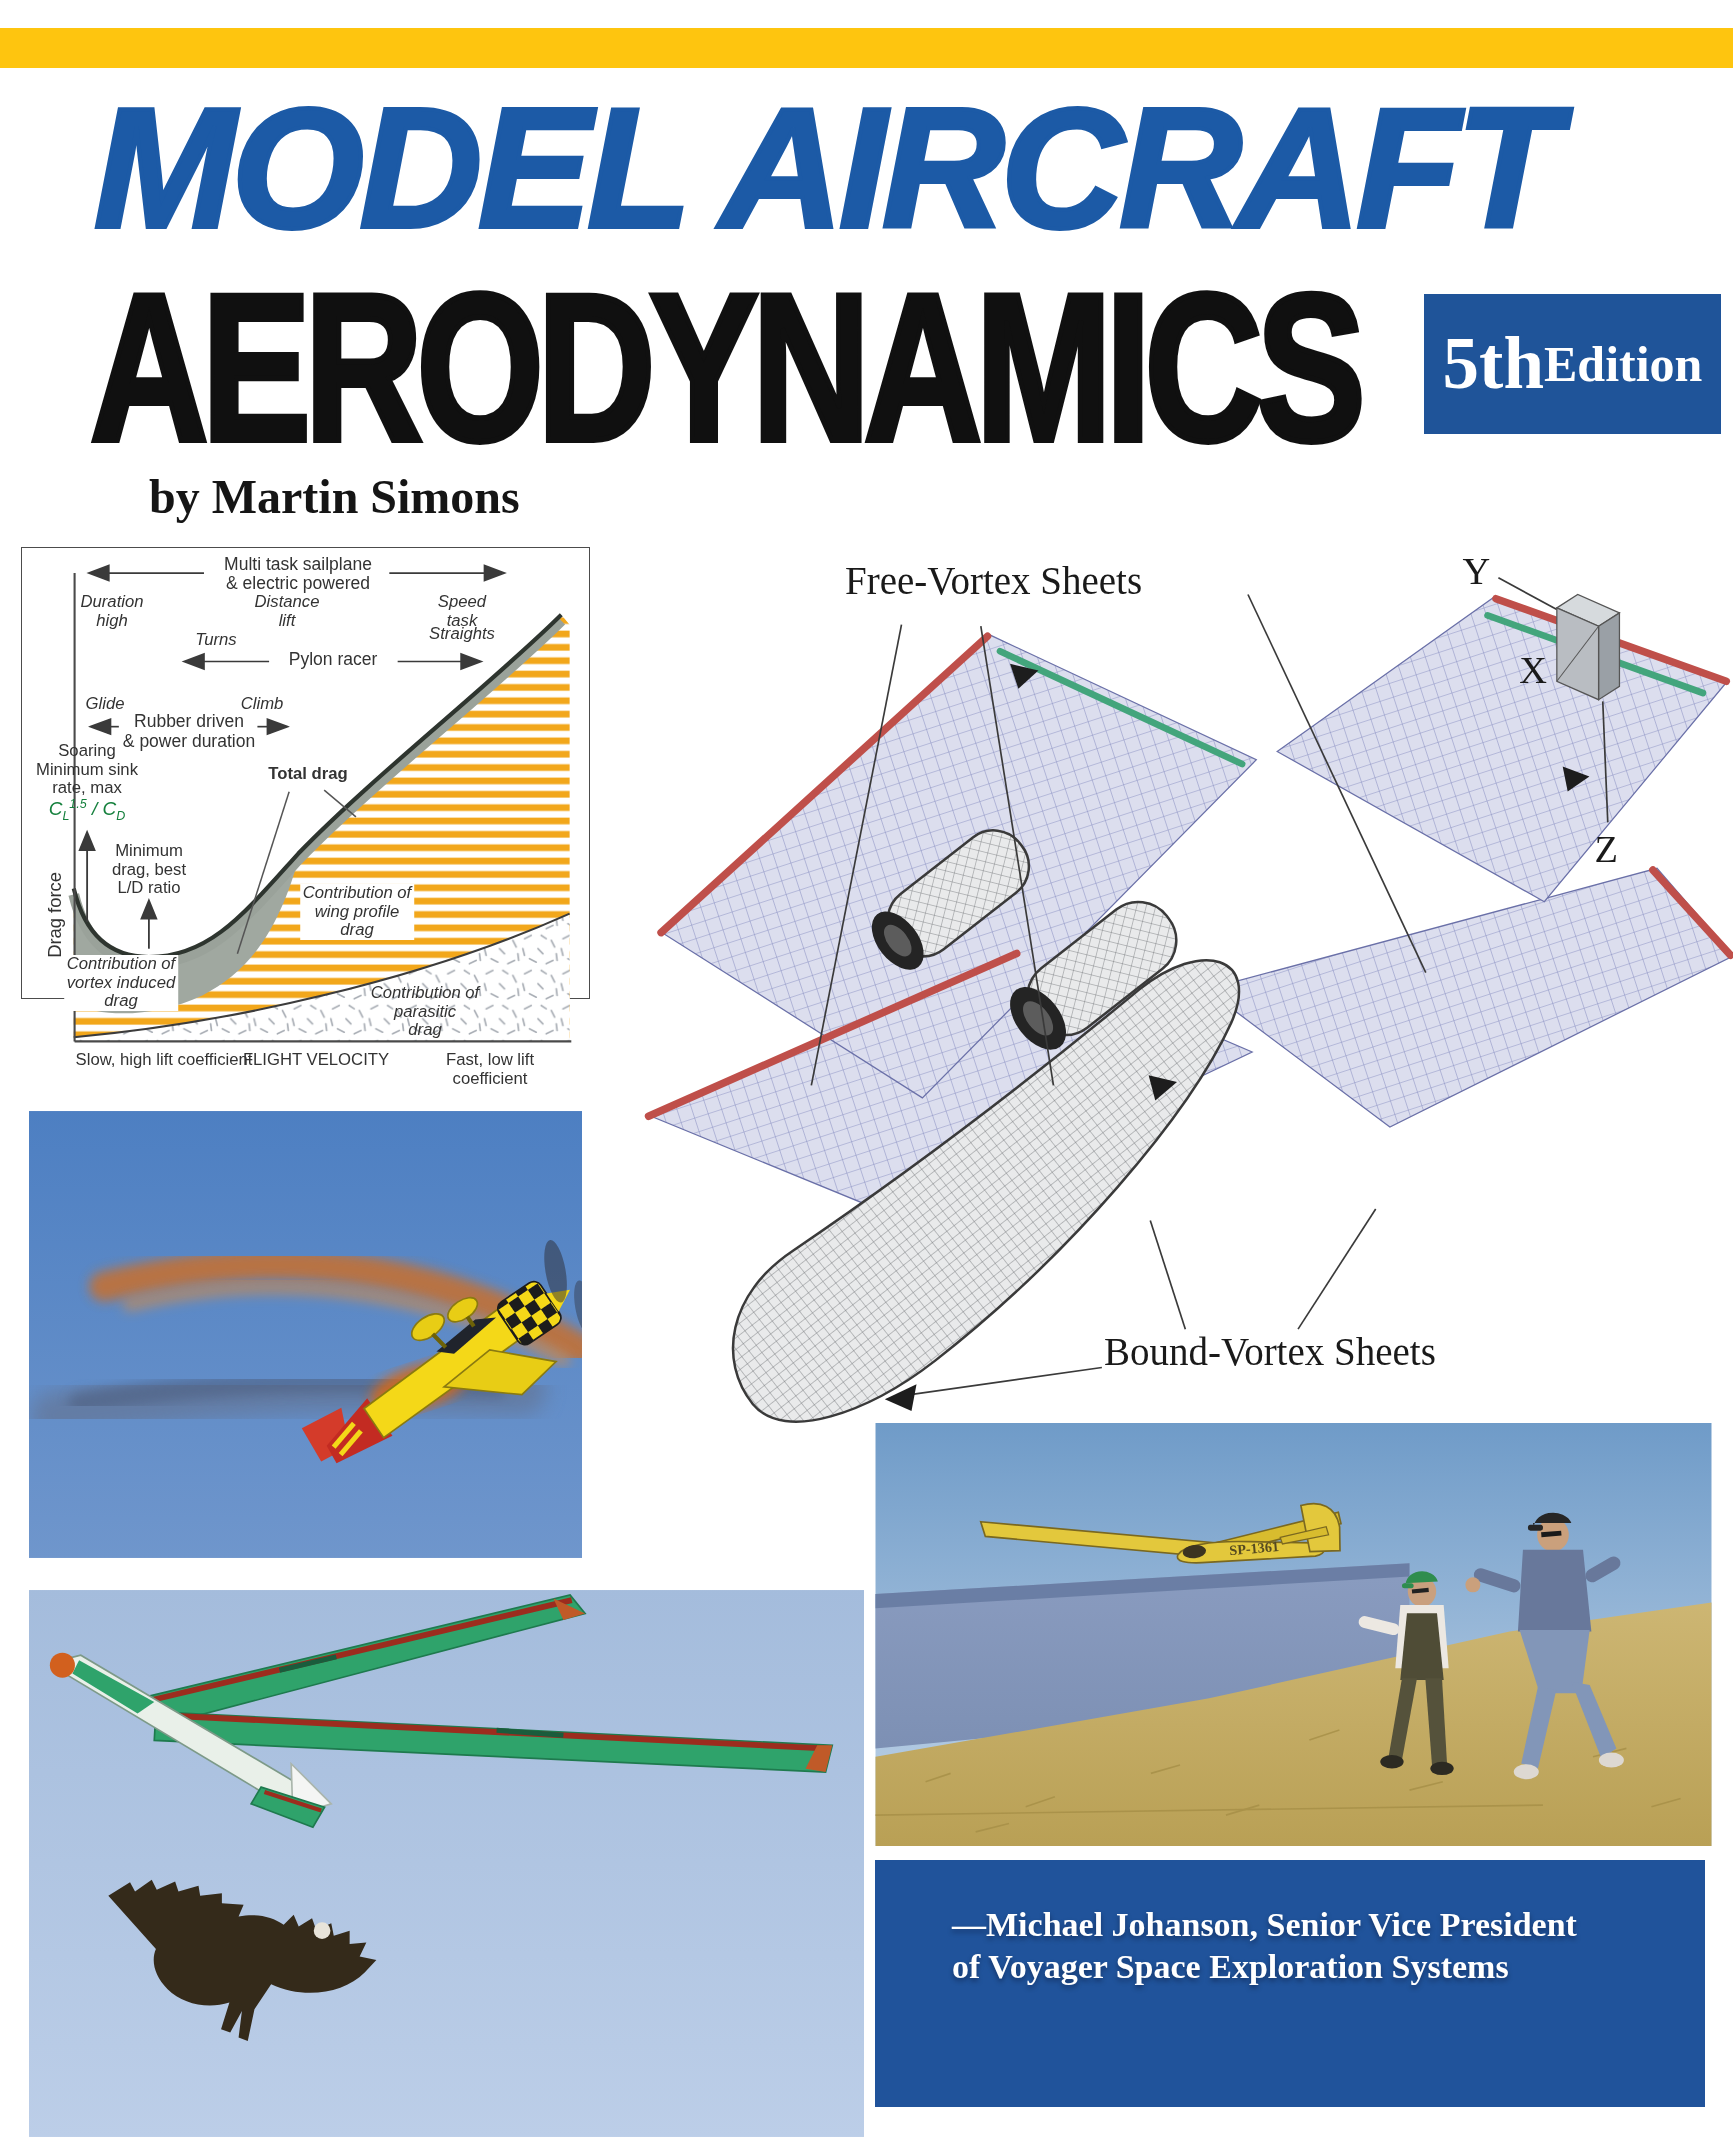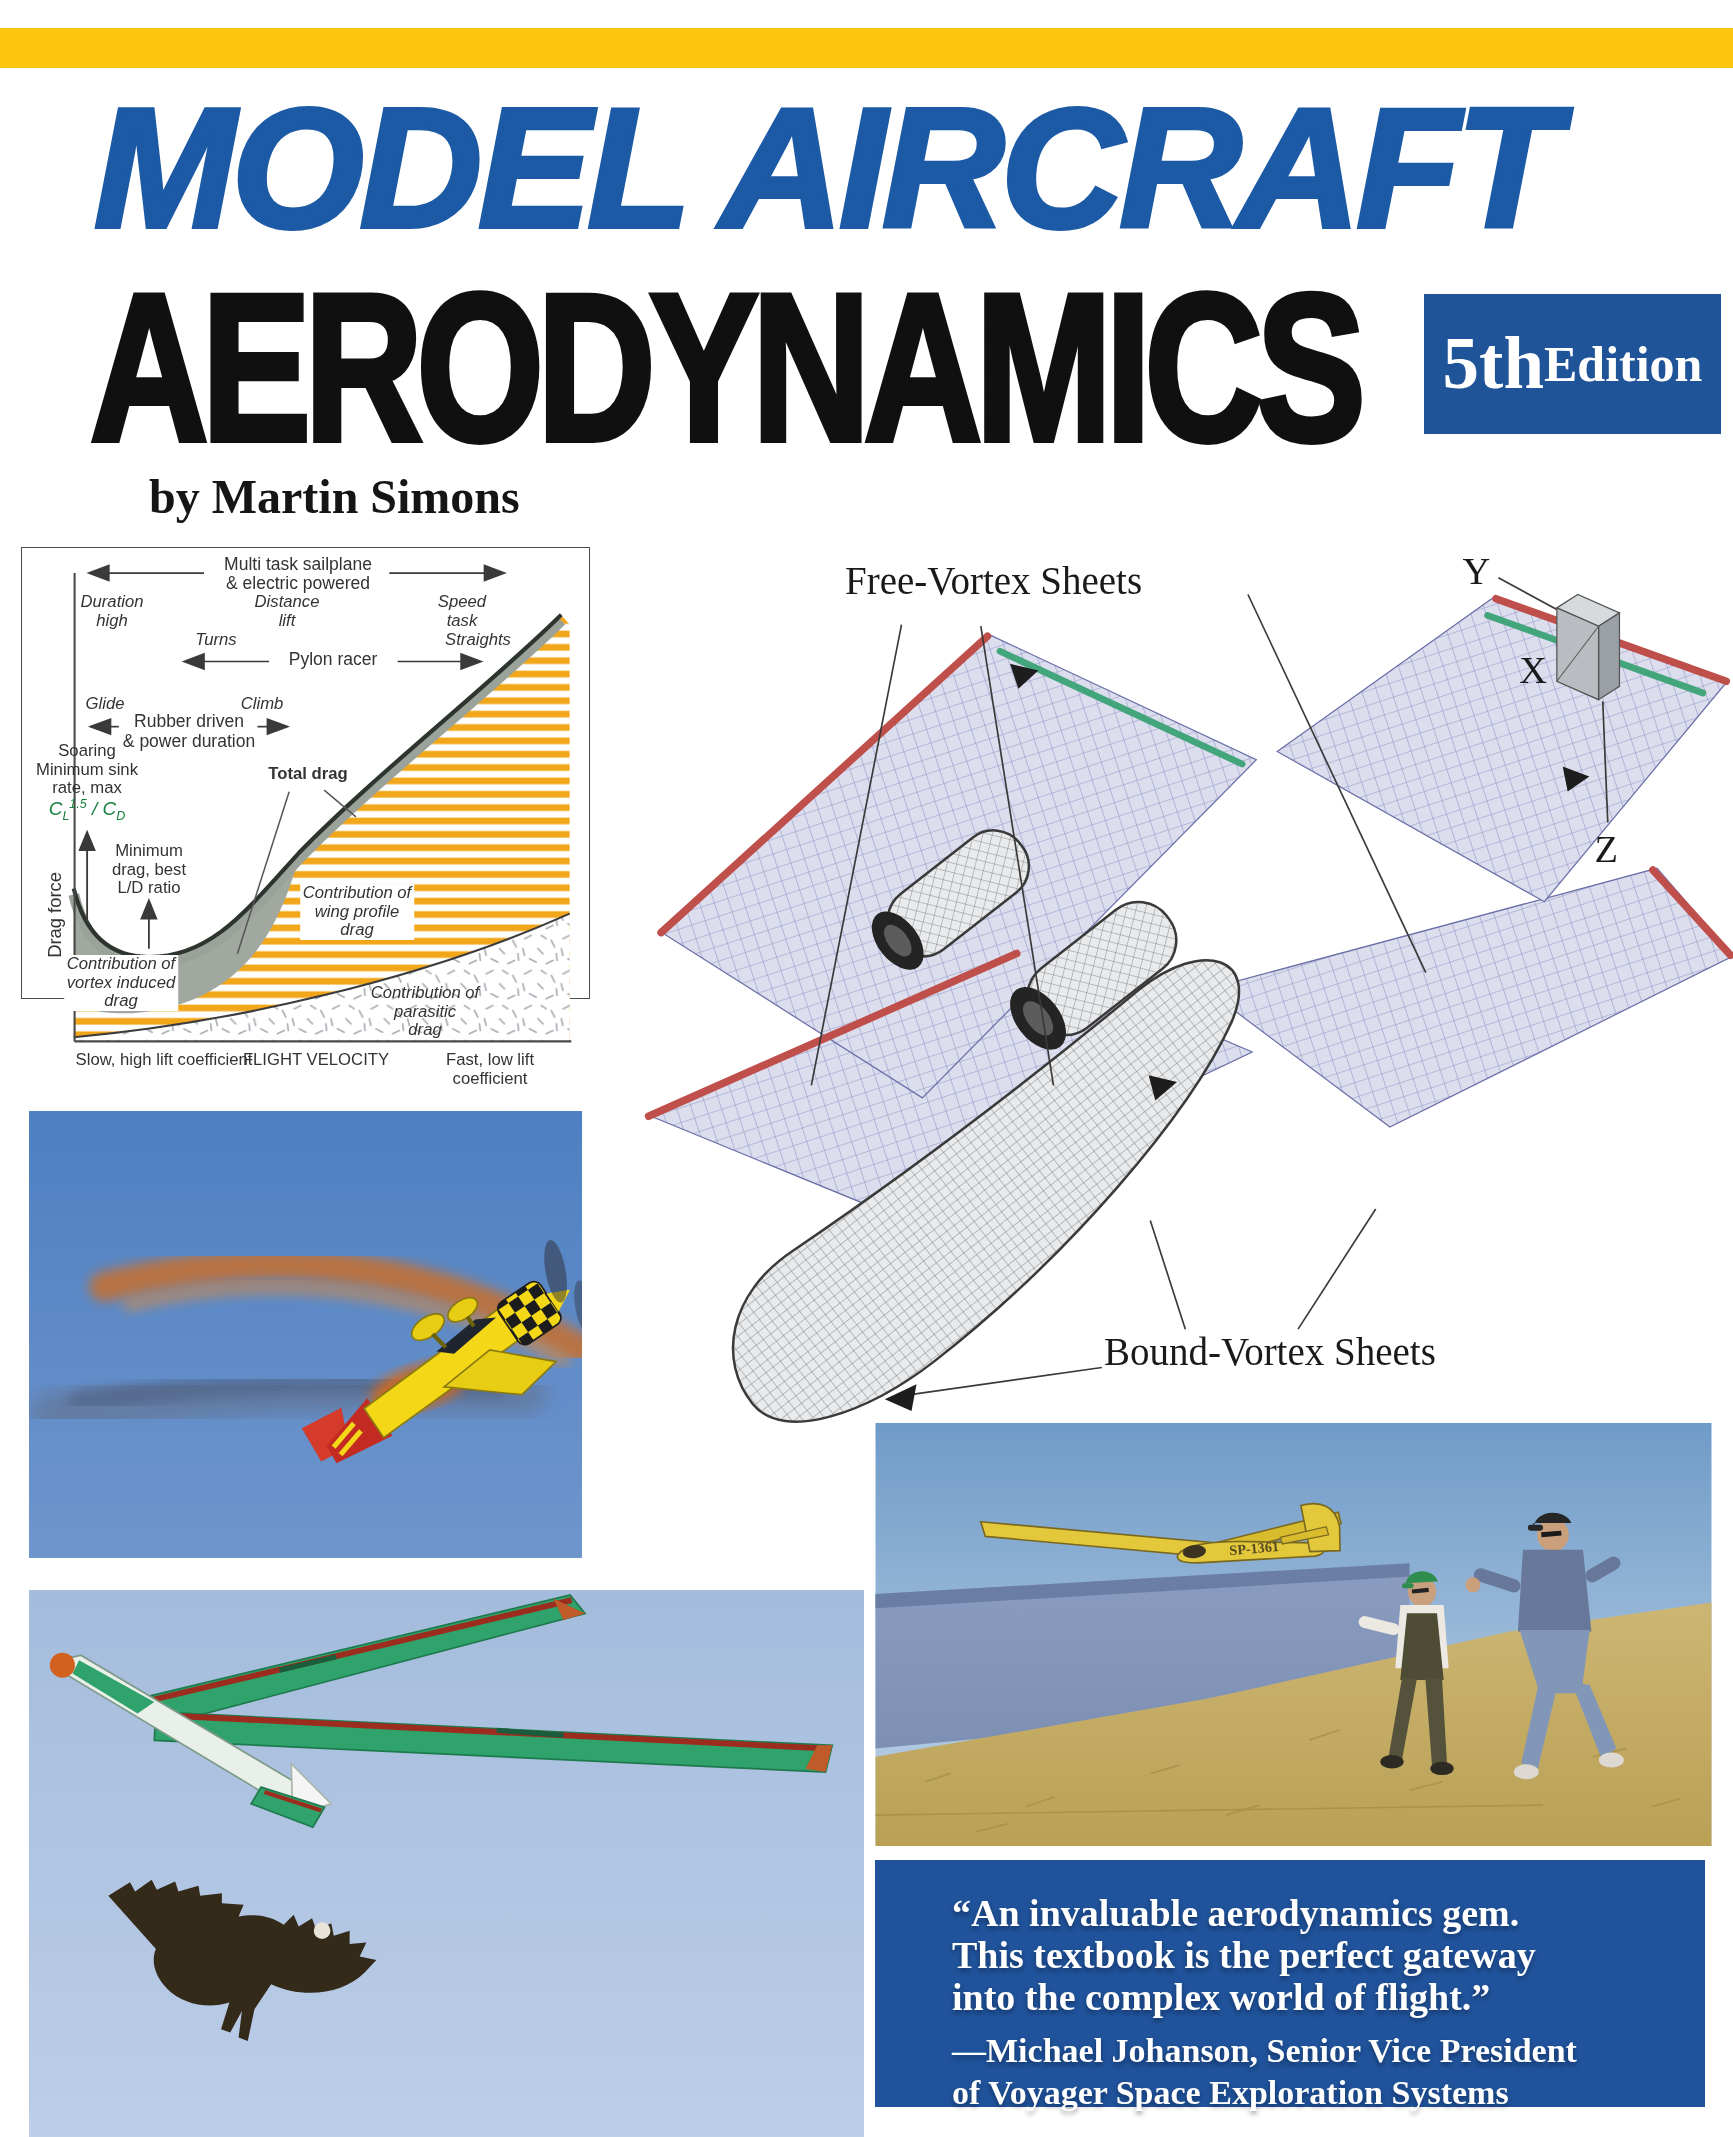--- a/index.html
+++ b/index.html
@@ -128,21 +128,21 @@
 
   <div class="cl" style="left:276px;top:6.7px;font-size:17.5px;">Multi task sailplane
 &amp; electric powered</div>
   <div class="cl it" style="left:90px;top:45px;">Duration
 high</div>
   <div class="cl it" style="left:265px;top:45px;">Distance
 lift</div>
   <div class="cl it" style="left:440px;top:45px;">Speed
 task</div>
   <div class="cl it" style="left:194px;top:83px;">Turns</div>
-  <div class="cl it" style="left:440px;top:83px;margin-left:16px;">Straights</div>
+  <div class="cl it" style="left:440px;top:77px;">Straights</div>
   <div class="cl" style="left:311px;top:102px;font-size:17.5px;">Pylon racer</div>
   <div class="cl it" style="left:83px;top:147px;">Glide</div>
   <div class="cl it" style="left:240px;top:147px;text-align:right;">Climb</div>
   <div class="cl" style="left:167px;top:164px;font-size:17.5px;">Rubber driven
 &amp; power duration</div>
   <div class="cl" style="left:65px;top:194px;font-size:16.7px;">Soaring
 Minimum sink
 rate, max</div>
   <div class="formula" style="left:65px;top:249px;">
     <span>C</span><sub>L</sub><sup>1.5</sup>
@@ -387,19 +387,16 @@
     <rect x="36" y="-150" width="46" height="16" rx="8" fill="#68789b" transform="rotate(-30 36 -150)"></rect>
     <polygon points="-40,-82 44,-82 34,-6 -16,-6" fill="#8296b8"></polygon>
     <polygon points="-18,-14 4,-10 -18,84 -38,78" fill="#8296b8"></polygon>
     <polygon points="22,-20 44,-16 76,60 58,72" fill="#8296b8"></polygon>
     <ellipse cx="-32" cy="88" rx="15" ry="9" fill="#ddd8d2"></ellipse>
     <ellipse cx="70" cy="74" rx="15" ry="9" fill="#ddd8d2"></ellipse>
   </g>
 </svg>
 
 <div class="abs quote-box">
-  <div class="ql">“An invaluable aerodynamics gem.
-This textbook is the perfect gateway
-into the complex world of flight.”</div>
   <div class="qa">—Michael Johanson, Senior Vice President
 of Voyager Space Exploration Systems</div>
 </div>
 
 
 </body></html>

